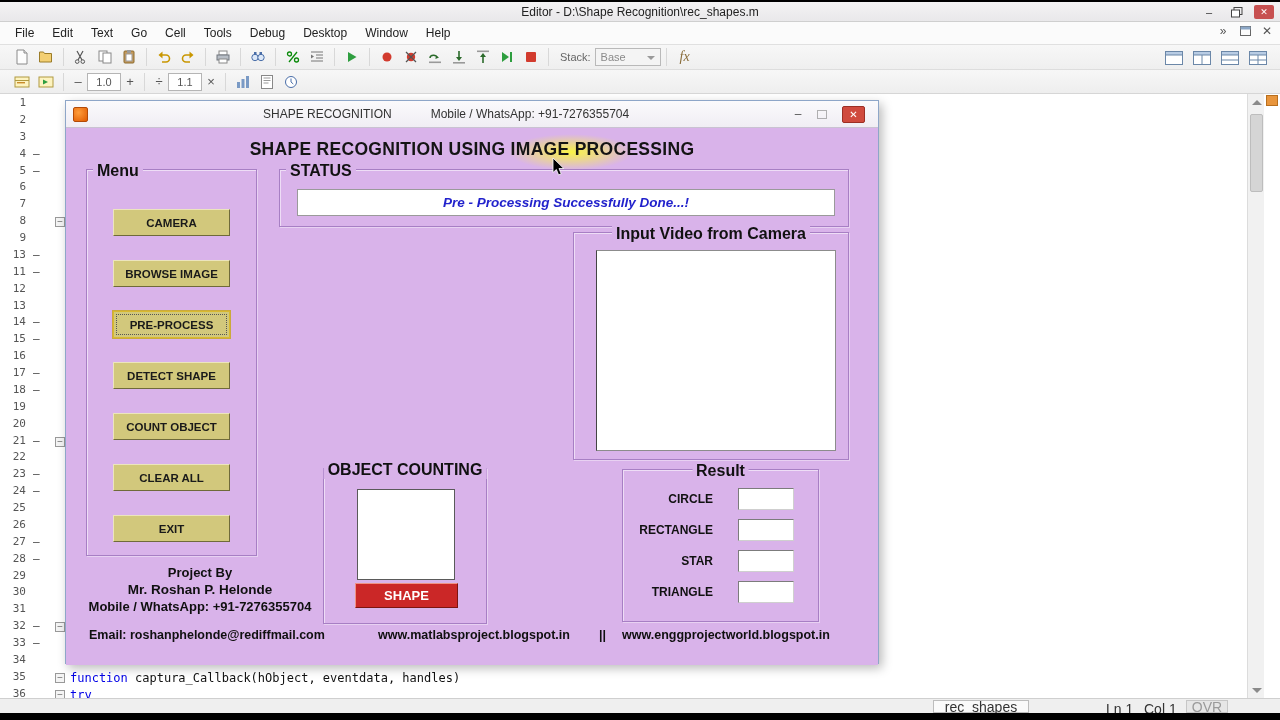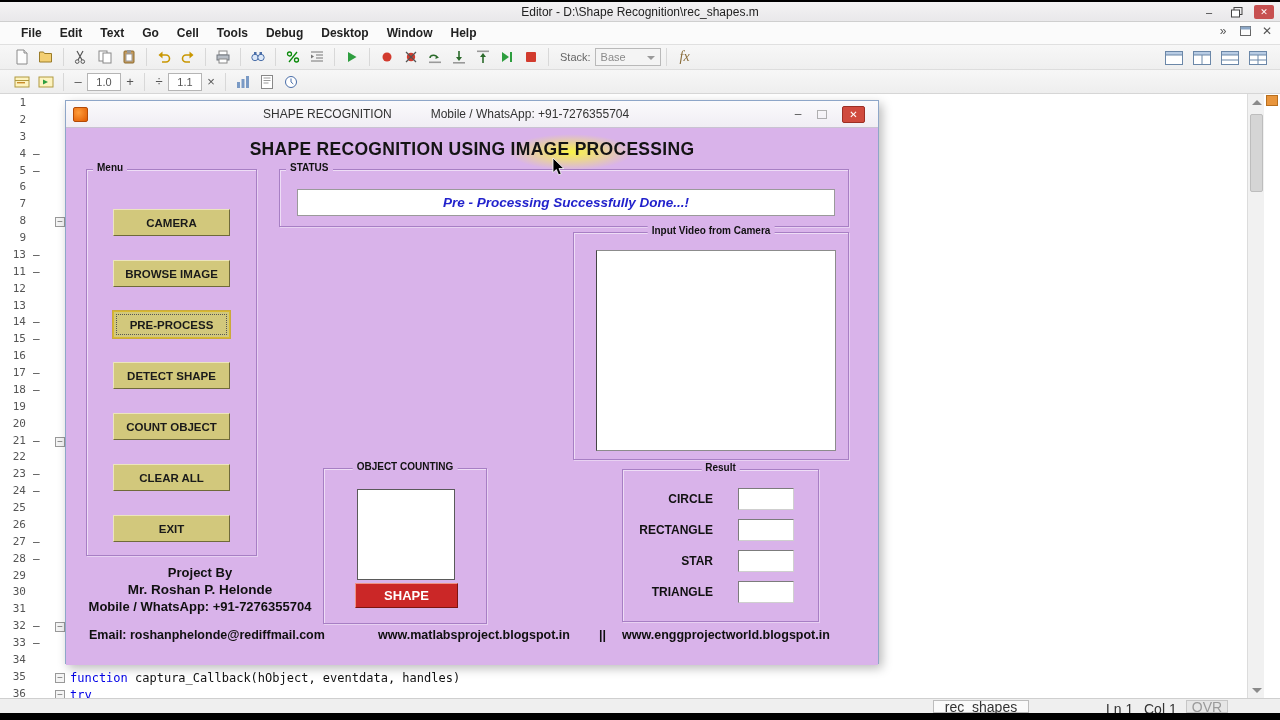--- a/index.html
+++ b/index.html
@@ -15,21 +15,21 @@
   
   .titlebar{position:absolute;top:2px;left:0;width:1280px;height:20px;
     background:linear-gradient(#f4f3f4,#e9e8ea);border-bottom:1px solid #cfcfcf;
     display:flex;align-items:center;justify-content:center;font-size:12px;color:#222;}
   .win-controls{position:absolute;right:6px;top:2px;display:flex;align-items:center;gap:6px;height:16px;}
   .win-btn{width:22px;height:15px;display:flex;align-items:center;justify-content:center;font-size:11px;color:#333;cursor:default;}
   .win-btn.close{background:var(--close-red,#c75050);color:#fff;border-radius:2px;font-size:9px;width:20px;height:14px;}
 
   
   .menubar{position:absolute;top:22px;left:0;width:1280px;height:23px;background:#fbfbfb;border-bottom:1px solid #e0e0e0;display:flex;align-items:center;}
-  .menu-items{display:flex;align-items:center;padding-left:12px;font-weight:bold;}
+  .menu-items{display:flex;align-items:center;padding-left:6px;}
   .menu-item{padding:3px 9px;font-size:12px;color:#222;}
   .menubar-right{position:absolute;right:6px;top:2px;display:flex;gap:8px;align-items:center;color:#555;font-size:12px;}
   .menubar-right .mb-ic{width:14px;height:14px;display:flex;align-items:center;justify-content:center;}
 
   
   .toolbar1{position:absolute;top:45px;left:0;width:1280px;height:25px;background:linear-gradient(#f7f7f7,#efefef);border-bottom:1px solid #ddd;display:flex;align-items:center;padding-left:10px;}
   .toolbar2{position:absolute;top:70px;left:0;width:1280px;height:24px;background:linear-gradient(#f7f7f7,#eeeeee);border-bottom:1px solid #d6d6d6;display:flex;align-items:center;padding-left:10px;}
   .tbi{width:22px;height:20px;display:flex;align-items:center;justify-content:center;margin:0 1px;}
   .sep{width:1px;height:18px;background:#d8d8d8;margin:0 5px;}
   .stack-label{font-size:11px;color:#666;margin:0 4px 0 6px;}
@@ -76,21 +76,21 @@
   .gw-spacer{flex:1;}
   .gw-min,.gw-max{width:24px;height:18px;display:flex;align-items:center;justify-content:center;color:#555;font-size:12px;}
   .gw-max svg{opacity:.55;}
   .gw-close{width:23px;height:17px;margin:0 13px 0 8px;background:#d04a3e;border:1px solid #9c2f25;border-radius:2px;color:#fff;font-size:10px;display:flex;align-items:center;justify-content:center;}
   .gw-body{position:relative;height:537px;background:var(--gui-bg,#d9b3ea);overflow:hidden;}
   .gw-heading{position:absolute;top:11px;left:0;right:0;text-align:center;font-size:17.5px;font-weight:bold;color:#141414;letter-spacing:.3px;z-index:2;}
   .hl-ellipse{position:absolute;left:425px;top:1px;width:160px;height:46px;z-index:1;
     background:radial-gradient(closest-side, rgba(255,255,40,.85), rgba(255,255,40,0) 78%);}
 
   .panel{position:absolute;border:1px solid #a77fc4;box-shadow:inset 1px 1px 0 rgba(255,255,255,.55), 1px 1px 0 rgba(255,255,255,.4);}
-  .panel-label{position:absolute;top:-8px;background:var(--gui-bg,#d9b3ea);padding:0 4px;font-size:10px;font-weight:bold;color:#111;white-space:nowrap;}
+  .panel-label{position:absolute;top:-8px;background:var(--gui-bg,#d9b3ea);padding:0 4px;font-size:16px;font-weight:bold;color:#111;white-space:nowrap;}
   .pl-left{left:6px;}
   .pl-center{left:50%;transform:translateX(-50%);}
 
   .menu-panel{left:20px;top:41px;width:171px;height:387px;}
   .menu-buttons{position:absolute;top:39px;left:0;right:0;display:flex;flex-direction:column;align-items:center;gap:24px;}
   .gui-btn{width:117px;height:27px;background:var(--gui-button-bg,#d2c87c);border:1px solid;border-color:#ece5bd #6f6a3a #6f6a3a #ece5bd;
     font-family:"Liberation Sans",sans-serif;font-size:11.5px;font-weight:bold;color:#1a1a1a;cursor:default;}
   .gui-btn.focused{border-color:#d8b92f;box-shadow:0 0 0 1px #caa93c;outline:1px dotted #555;outline-offset:-4px;}
 
   .status-panel{left:213px;top:41px;width:570px;height:58px;}

